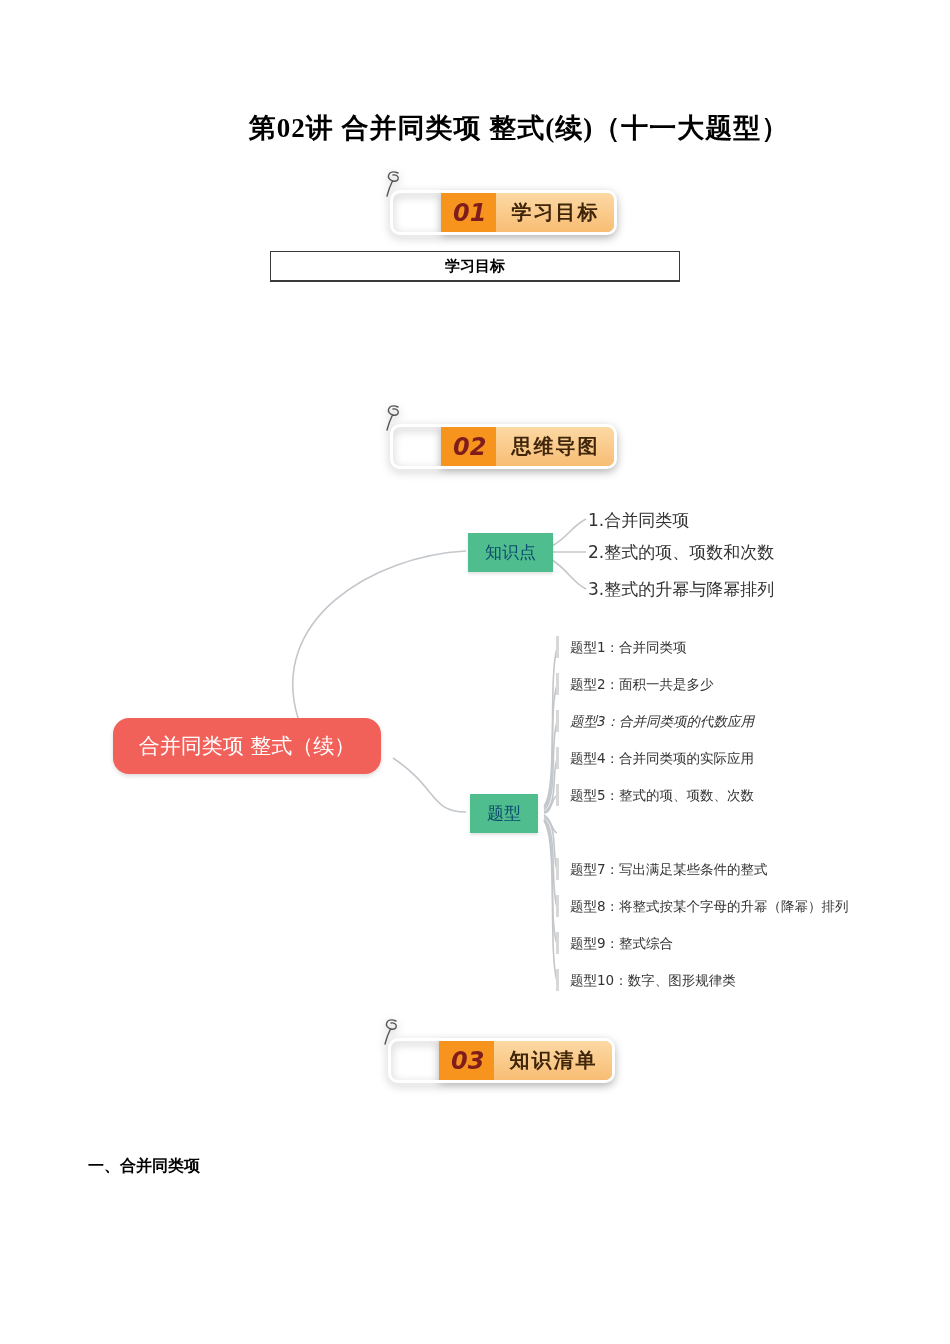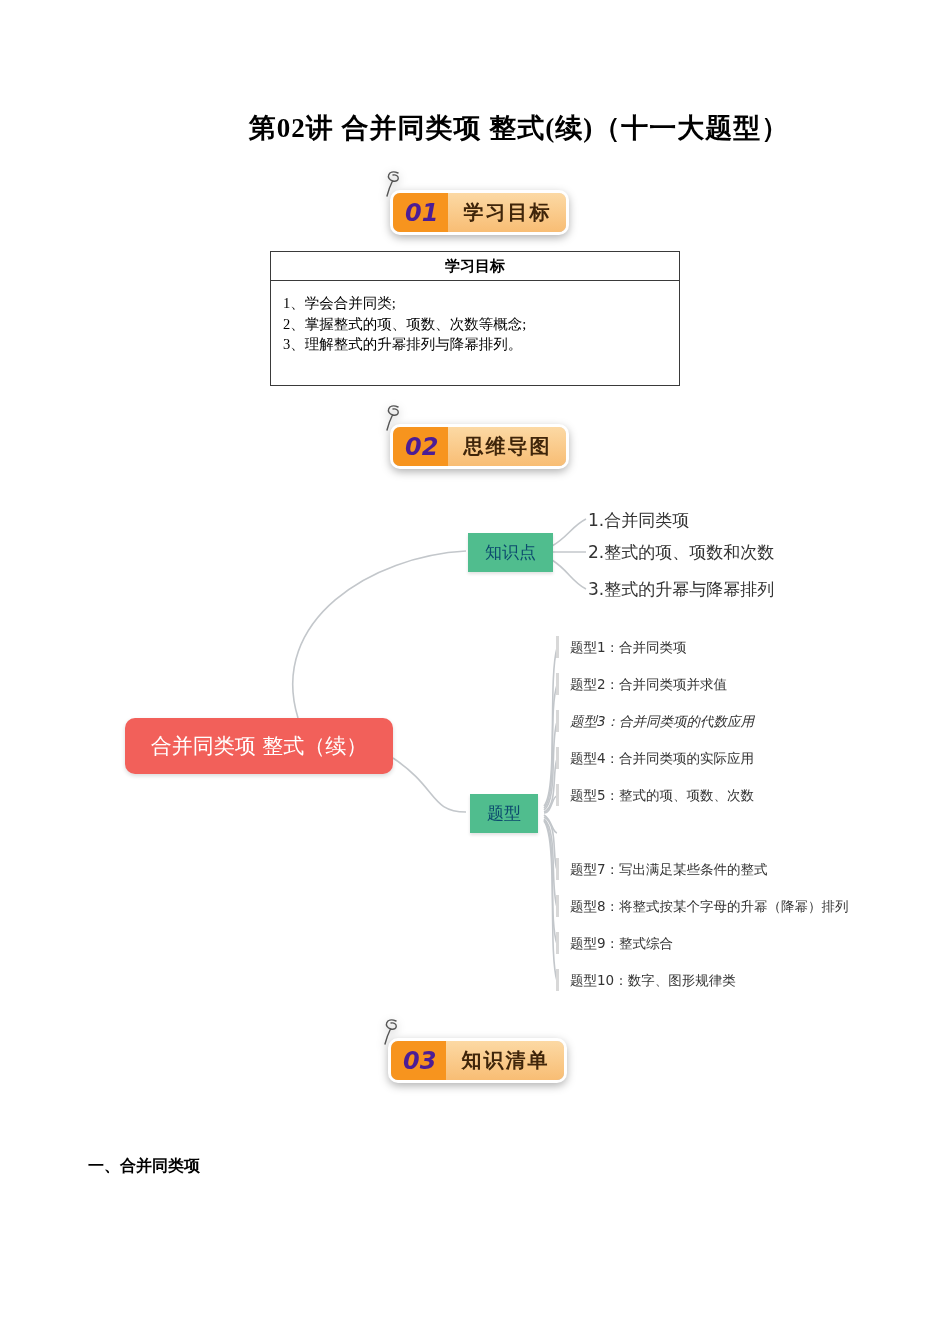--- a/index.html
+++ b/index.html
@@ -9,37 +9,37 @@
   .doc-title{position:absolute;top:110px;left:0;width:100%;text-align:center;
              font-size:27px;font-weight:bold;letter-spacing:1px;padding-left:44px;}
 
   
   .connectors{position:absolute;left:0;top:0;width:950px;height:1344px;pointer-events:none;}
 
   
   .badge{position:absolute;filter:drop-shadow(0 3px 4px rgba(0,0,0,.30));}
   .badge-body{display:flex;align-items:stretch;border-radius:10px;overflow:hidden;
               border:3px solid #fff;}
-  .badge-num{background:#f7941e;color:#4c1d95;font-style:italic;font-weight:bold;font-size:24px;
+  .badge-num{background:#f7941e;color:#7f1d1d;font-style:italic;font-weight:bold;font-size:24px;
              padding:4px 10px 4px 12px;display:flex;align-items:center;
-             font-family:"DejaVu Sans",sans-serif;}
+             font-family:"DejaVu Sans",sans-serif;margin-left:48px;}
   .badge-label{background:linear-gradient(#fcd9a4,#f8bd74);color:#3f250a;font-weight:bold;
                font-size:20px;padding:6px 15px;display:flex;align-items:center;letter-spacing:2px;
                font-family:"DejaVu Sans",sans-serif;}
   .squiggle{position:absolute;left:-8px;top:-21px;}
 
   
   .goals-table{position:absolute;left:270px;top:251px;width:408px;border:1px solid #3a3a3a;}
   .goals-header{font-weight:bold;font-size:15px;text-align:center;padding:5px 0 4px;
                 border-bottom:1px solid #3a3a3a;}
   .goals-body{padding:12px 14px 30px 12px;font-size:14.5px;line-height:20.5px;}
 
   
-  .mm-root{position:absolute;left:125px;top:718px;width:268px;height:56px;background:#f2605a;
-           border-radius:10px;color:#fff;font-size:21px;display:flex;align-items:center;
+  .mm-root{position:absolute;left:113px;top:718px;width:268px;height:56px;background:#f2605a;
+           border-radius:16px;color:#fff;font-size:21px;display:flex;align-items:center;
            justify-content:center;font-family:"DejaVu Sans",sans-serif;
            box-shadow:0 2px 4px rgba(0,0,0,.15);}
   .mm-branch{position:absolute;background:#50bd8e;border-radius:0;color:#0c4a6e;font-size:17px;
              padding:8px 17px;font-family:"DejaVu Sans",sans-serif;
              box-shadow:0 2px 3px rgba(0,0,0,.12);}
   .mm-branch.knowledge{left:468px;top:533px;}
   .mm-branch.topics{left:470px;top:794px;}
   .kp-item{position:absolute;left:588px;height:22px;line-height:22px;font-size:17px;color:#333;
            font-family:"DejaVu Sans",sans-serif;white-space:nowrap;}
   .qt-item{position:absolute;left:556px;height:22px;line-height:22px;font-size:13.5px;color:#333;
@@ -82,25 +82,20 @@
       <path d="M16 4 C6 0 3 10 11 12 C18 13.6 18 5 11 6 M10.5 12 C8 17 6.5 21 5 27" fill="none" stroke="#555" stroke-width="1.4" stroke-linecap="round"></path>
     </svg>
     <div class="badge-body">
       <div class="badge-num">01</div>
       <div class="badge-label">学习目标</div>
     </div>
   </div>
 
   <div class="goals-table">
     <div class="goals-header">学习目标</div>
-    <div class="goals-body">
-      <div>1、学会合并同类;</div>
-      <div>2、掌握整式的项、项数、次数等概念;</div>
-      <div>3、理解整式的升幂排列与降幂排列。</div>
-    </div>
   </div>
 
   <div class="badge" style="left:390px;top:424px;">
     <svg class="squiggle" width="26" height="28" viewBox="0 0 26 28">
       <path d="M16 4 C6 0 3 10 11 12 C18 13.6 18 5 11 6 M10.5 12 C8 17 6.5 21 5 27" fill="none" stroke="#555" stroke-width="1.4" stroke-linecap="round"></path>
     </svg>
     <div class="badge-body">
       <div class="badge-num">02</div>
       <div class="badge-label">思维导图</div>
     </div>
@@ -108,21 +103,21 @@
 
   <div class="mm-root">合并同类项 整式（续）</div>
 
   <div class="mm-branch knowledge">知识点</div>
   <div class="kp-item" style="top:509px;">1.合并同类项</div>
   <div class="kp-item" style="top:541px;">2.整式的项、项数和次数</div>
   <div class="kp-item" style="top:578px;">3.整式的升幂与降幂排列</div>
 
   <div class="mm-branch topics">题型</div>
   <div class="qt-item" style="top:636px;text-align:right;">题型1：合并同类项</div>
-  <div class="qt-item" style="top:673px;">题型2：合并同类项并求值</div>
+  <div class="qt-item" style="top:673px;">题型2：面积一共是多少</div>
   <div class="qt-item" style="top:710px;font-style:italic;">题型3：合并同类项的代数应用</div>
   <div class="qt-item" style="top:747px;">题型4：合并同类项的实际应用</div>
   <div class="qt-item" style="top:784px;">题型5：整式的项、项数、次数</div>
   <div class="qt-item" style="top:858px;">题型7：写出满足某些条件的整式</div>
   <div class="qt-item" style="top:895px;">题型8：将整式按某个字母的升幂（降幂）排列</div>
   <div class="qt-item" style="top:932px;">题型9：整式综合</div>
   <div class="qt-item" style="top:969px;">题型10：数字、图形规律类</div>
 
   <div class="badge" style="left:388px;top:1038px;">
     <svg class="squiggle" width="26" height="28" viewBox="0 0 26 28">

